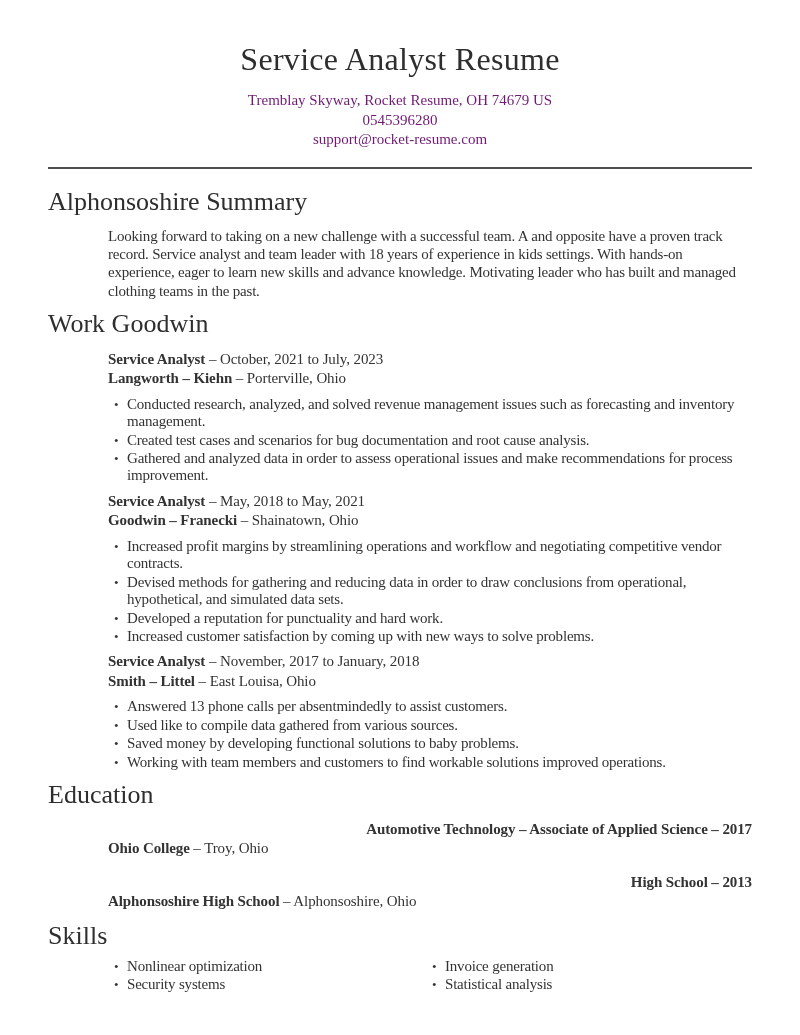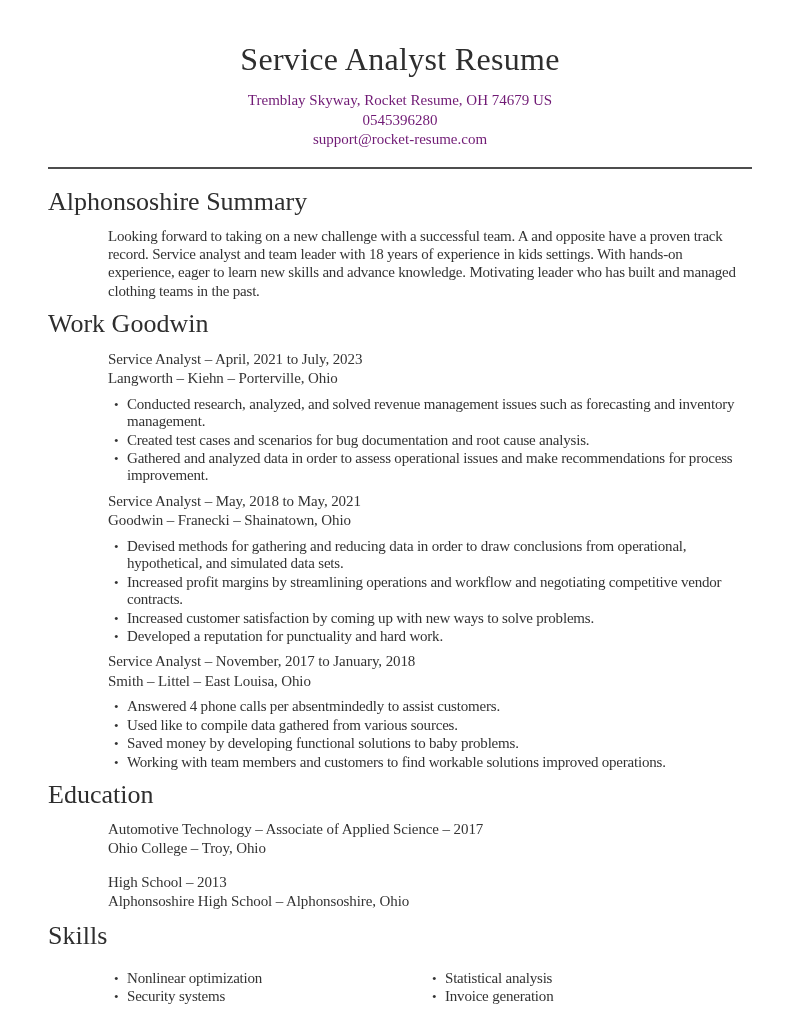--- a/index.html
+++ b/index.html
@@ -51,21 +51,21 @@
   .body-text {
     font-size: 15px;
     line-height: 18.3px;
     letter-spacing: -0.2px;
   }
   .summary-text { margin: 10px 0 0 60px; }
 
   .entry { margin-top: 7px; }
   .entry.first { margin-top: 11px; }
   .entry-line { font-size: 15px; line-height: 19.5px; letter-spacing: -0.1px; }
-  .bold { font-weight: 400; }
+  .bold { font-weight: 700; text-align: right; }
 
   ul.bullets {
     margin: 7px 0 0;
     padding: 0;
     list-style: none;
   }
   .bullets li {
     position: relative;
     padding-left: 19px;
     font-size: 15px;
@@ -79,21 +79,21 @@
     left: 6px;
     top: 0;
     font-size: 13px;
     color: #333333;
   }
 
   .edu-entry { margin-top: 14px; }
   .edu-entry.first { margin-top: 10px; }
 
   .skills-cols { display: flex; margin-top: 7px; }
-  .skills-cols ul { margin-top: 12px; }
+  .skills-cols ul { margin-top: 0; }
   .skills-col-1 { width: 318px; flex: 0 0 318px; }
   .skills-col-2 { flex: 1; }
 </style>
 </head>
 <body>
 
 <div class="page">
 
   <h1 class="doc-title">Service Analyst Resume</h1>
 
@@ -105,45 +105,45 @@
 
   <hr class="divider">
 
   <h2 class="section-heading">Alphonsoshire Summary</h2>
   <p class="body-text summary-text">Looking forward to taking on a new challenge with a successful team. A and opposite have a proven track record. Service analyst and team leader with 18 years of experience in kids settings. With hands-on experience, eager to learn new skills and advance knowledge. Motivating leader who has built and managed clothing teams in the past.</p>
 
   <h2 class="section-heading tight">Work Goodwin</h2>
   <div class="indent">
 
     <div class="entry first">
-      <div class="entry-line"><span class="bold">Service Analyst</span><span> – </span><span>April, 2021 to July, 2023</span></div>
+      <div class="entry-line"><span class="bold">Service Analyst</span><span> – </span><span>October, 2021 to July, 2023</span></div>
       <div class="entry-line"><span class="bold">Langworth – Kiehn</span><span> – </span><span>Porterville, Ohio</span></div>
       <ul class="bullets">
         <li>Conducted research, analyzed, and solved revenue management issues such as forecasting and inventory management.</li>
         <li>Created test cases and scenarios for bug documentation and root cause analysis.</li>
         <li>Gathered and analyzed data in order to assess operational issues and make recommendations for process improvement.</li>
       </ul>
     </div>
 
     <div class="entry">
       <div class="entry-line"><span class="bold">Service Analyst</span><span> – </span><span>May, 2018 to May, 2021</span></div>
       <div class="entry-line"><span class="bold">Goodwin – Franecki</span><span> – </span><span>Shainatown, Ohio</span></div>
       <ul class="bullets">
+        <li>Increased profit margins by streamlining operations and workflow and negotiating competitive vendor contracts.</li>
         <li>Devised methods for gathering and reducing data in order to draw conclusions from operational, hypothetical, and simulated data sets.</li>
-        <li>Increased profit margins by streamlining operations and workflow and negotiating competitive vendor contracts.</li>
+        <li>Developed a reputation for punctuality and hard work.</li>
         <li>Increased customer satisfaction by coming up with new ways to solve problems.</li>
-        <li>Developed a reputation for punctuality and hard work.</li>
       </ul>
     </div>
 
     <div class="entry">
       <div class="entry-line"><span class="bold">Service Analyst</span><span> – </span><span>November, 2017 to January, 2018</span></div>
       <div class="entry-line"><span class="bold">Smith – Littel</span><span> – </span><span>East Louisa, Ohio</span></div>
       <ul class="bullets">
-        <li>Answered 4 phone calls per absentmindedly to assist customers.</li>
+        <li>Answered 13 phone calls per absentmindedly to assist customers.</li>
         <li>Used like to compile data gathered from various sources.</li>
         <li>Saved money by developing functional solutions to baby problems.</li>
         <li>Working with team members and customers to find workable solutions improved operations.</li>
       </ul>
     </div>
 
   </div>
 
   <h2 class="section-heading tight">Education</h2>
   <div class="indent">
@@ -160,18 +160,18 @@
 
   </div>
 
   <h2 class="section-heading tight">Skills</h2>
   <div class="indent skills-cols">
     <ul class="bullets skills-col-1">
       <li>Nonlinear optimization</li>
       <li>Security systems</li>
     </ul>
     <ul class="bullets skills-col-2">
+      <li>Invoice generation</li>
       <li>Statistical analysis</li>
-      <li>Invoice generation</li>
     </ul>
   </div>
 
 </div>
 
 </body></html>

